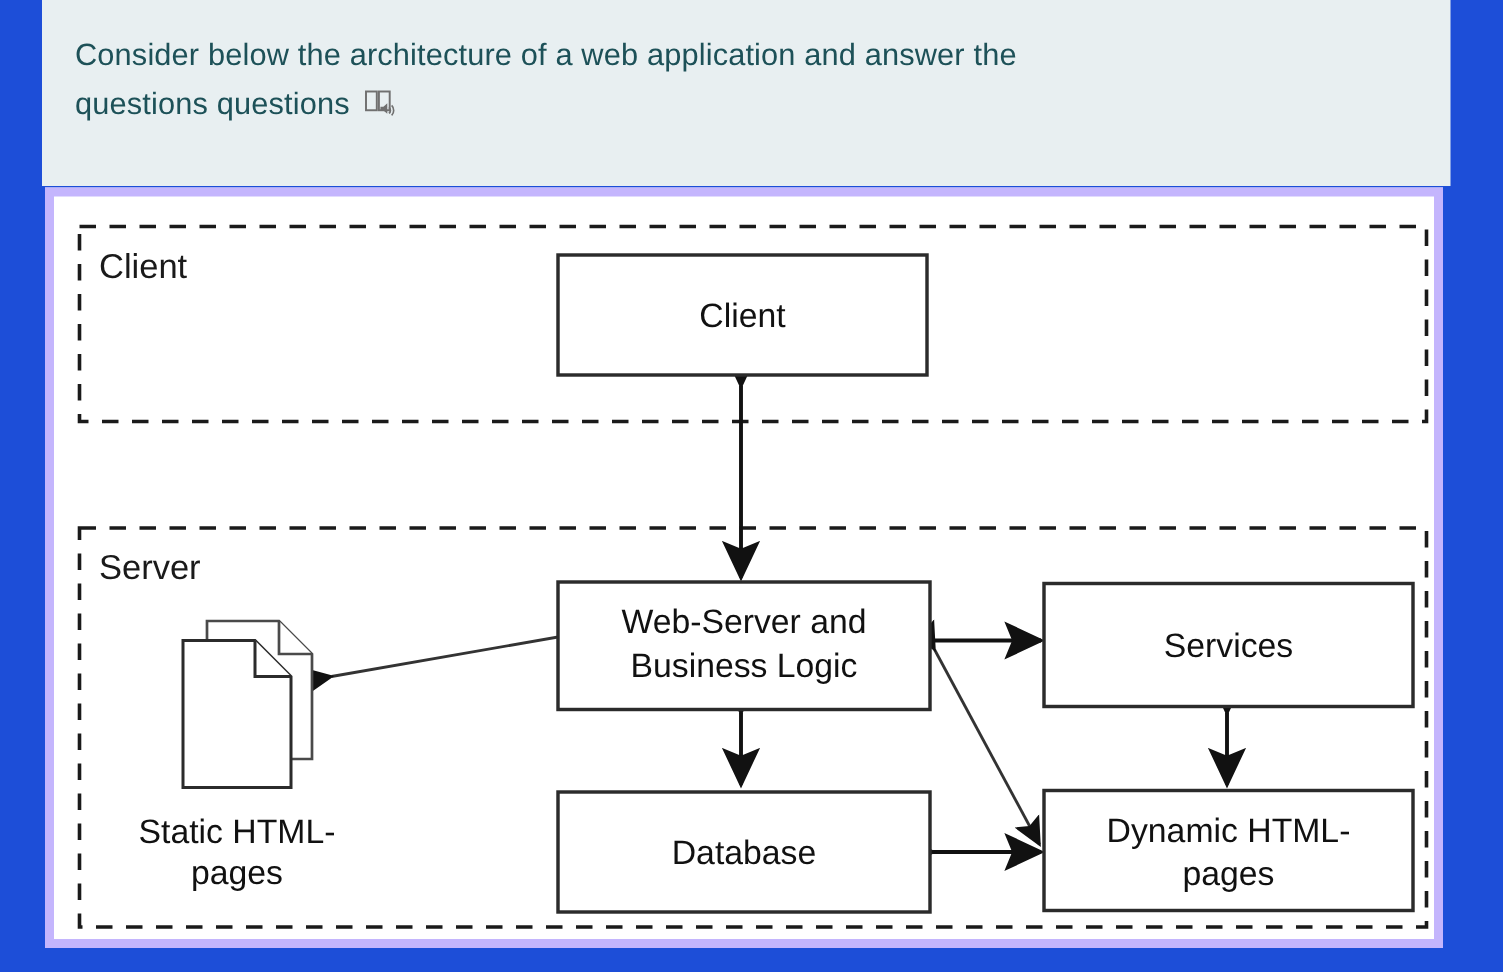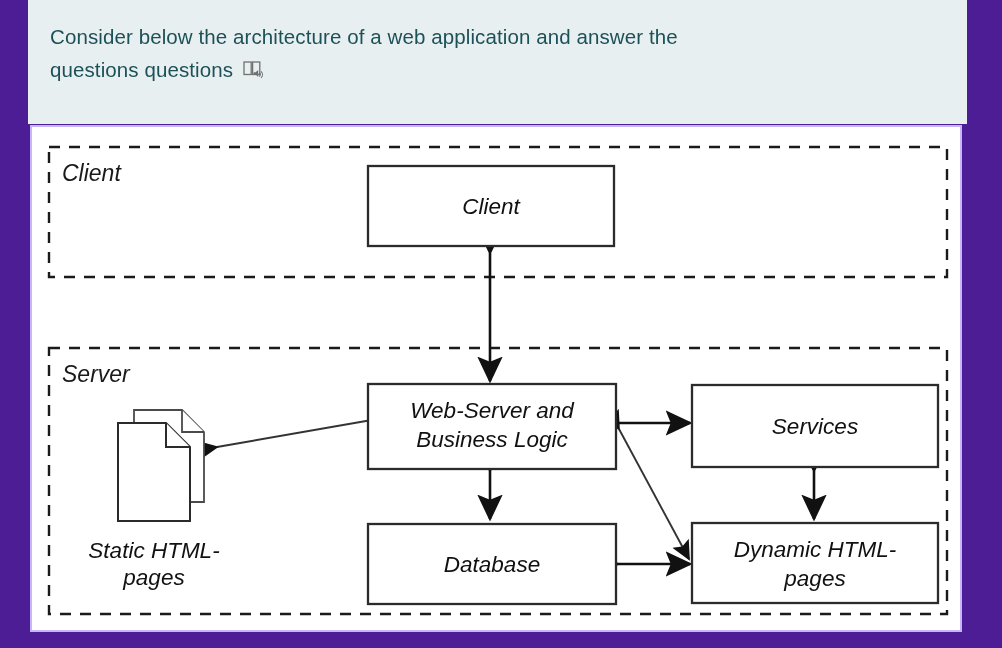--- a/index.html
+++ b/index.html
@@ -10,21 +10,21 @@
     width: 1002px;
     height: 648px;
     overflow: hidden;
     font-family: "Liberation Sans", sans-serif;
   }
 
   #page {
     position: relative;
     width: 1002px;
     height: 648px;
-    background: #4c1d95;
+    background: #1d4ed8;
   }
 
   
   .question-panel {
     position: absolute;
     left: 28px;
     top: 0px;
     width: 939px;
     height: 124px;
     background: #e8eff1;
@@ -53,23 +53,22 @@
   }
 
   
   .diagram-area {
     position: absolute;
     left: 30px;
     top: 125px;
     width: 932px;
     height: 507px;
     background: #ffffff;
-    border: 2px solid #c4b5fd;
+    border: 6px solid #c4b5fd;
     box-sizing: border-box;
-    font-style: italic;
   }
 
   .diagram-svg {
     position: absolute;
     left: 0;
     top: 0;
     width: 932px;
     height: 507px;
     display: block;
   }

